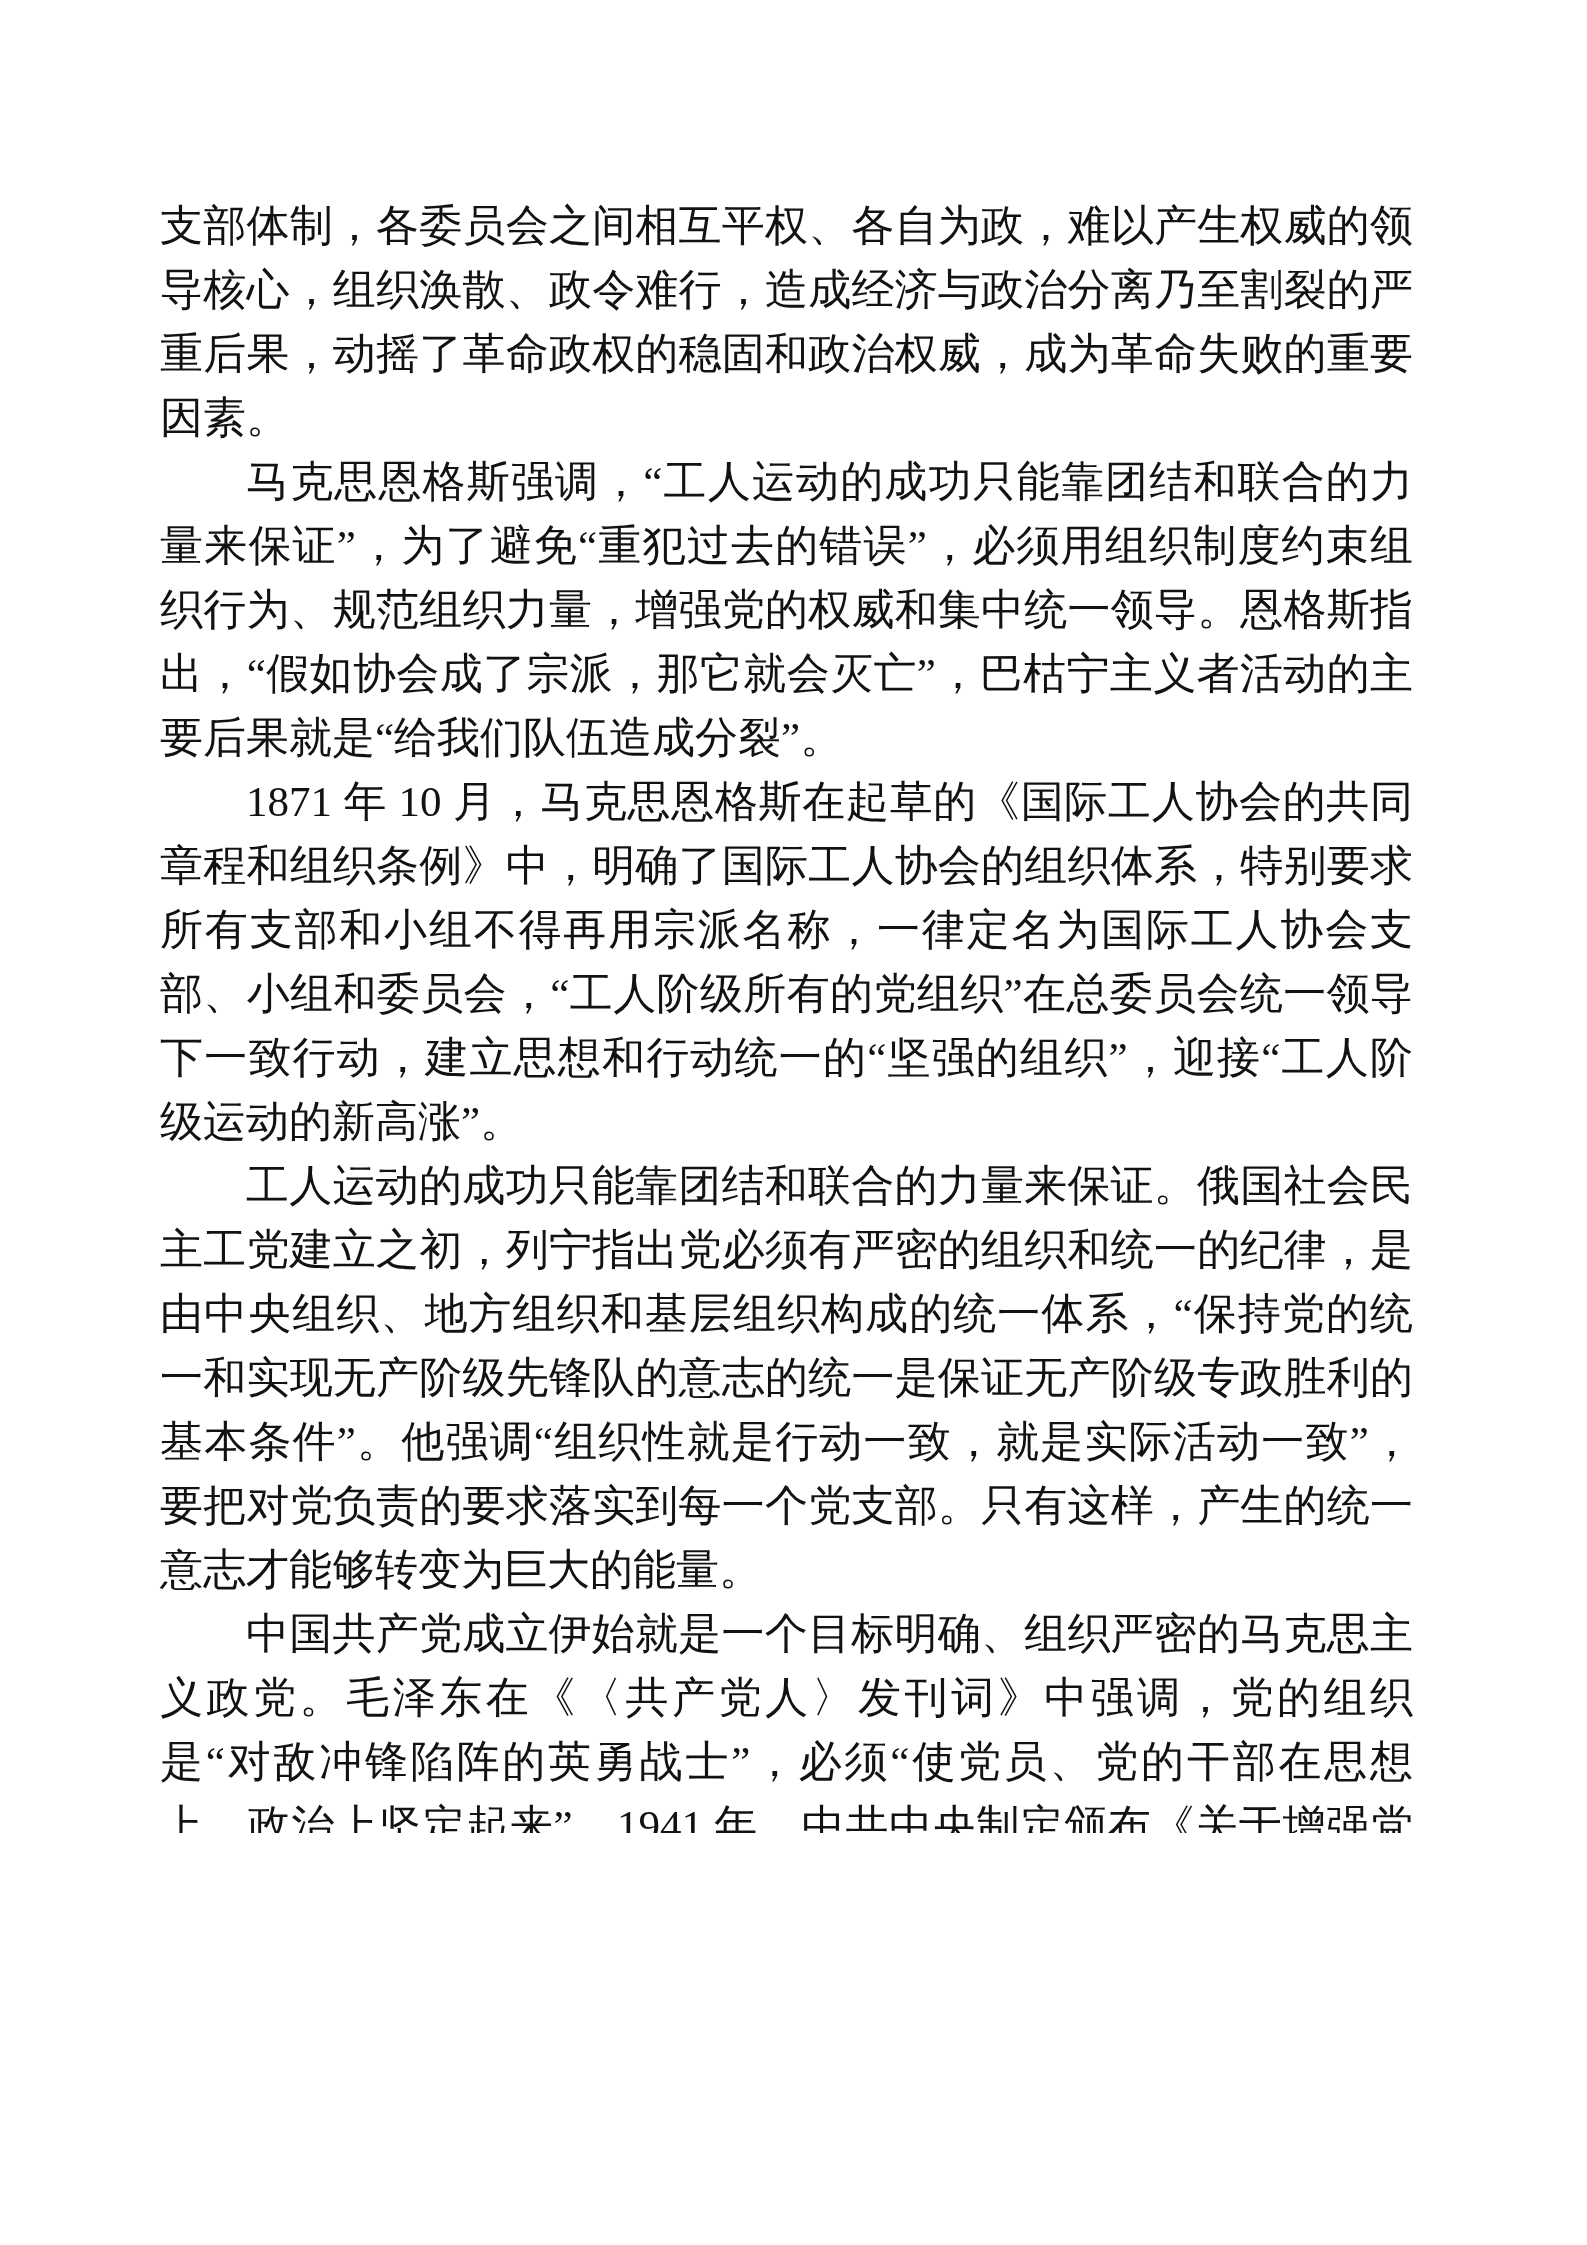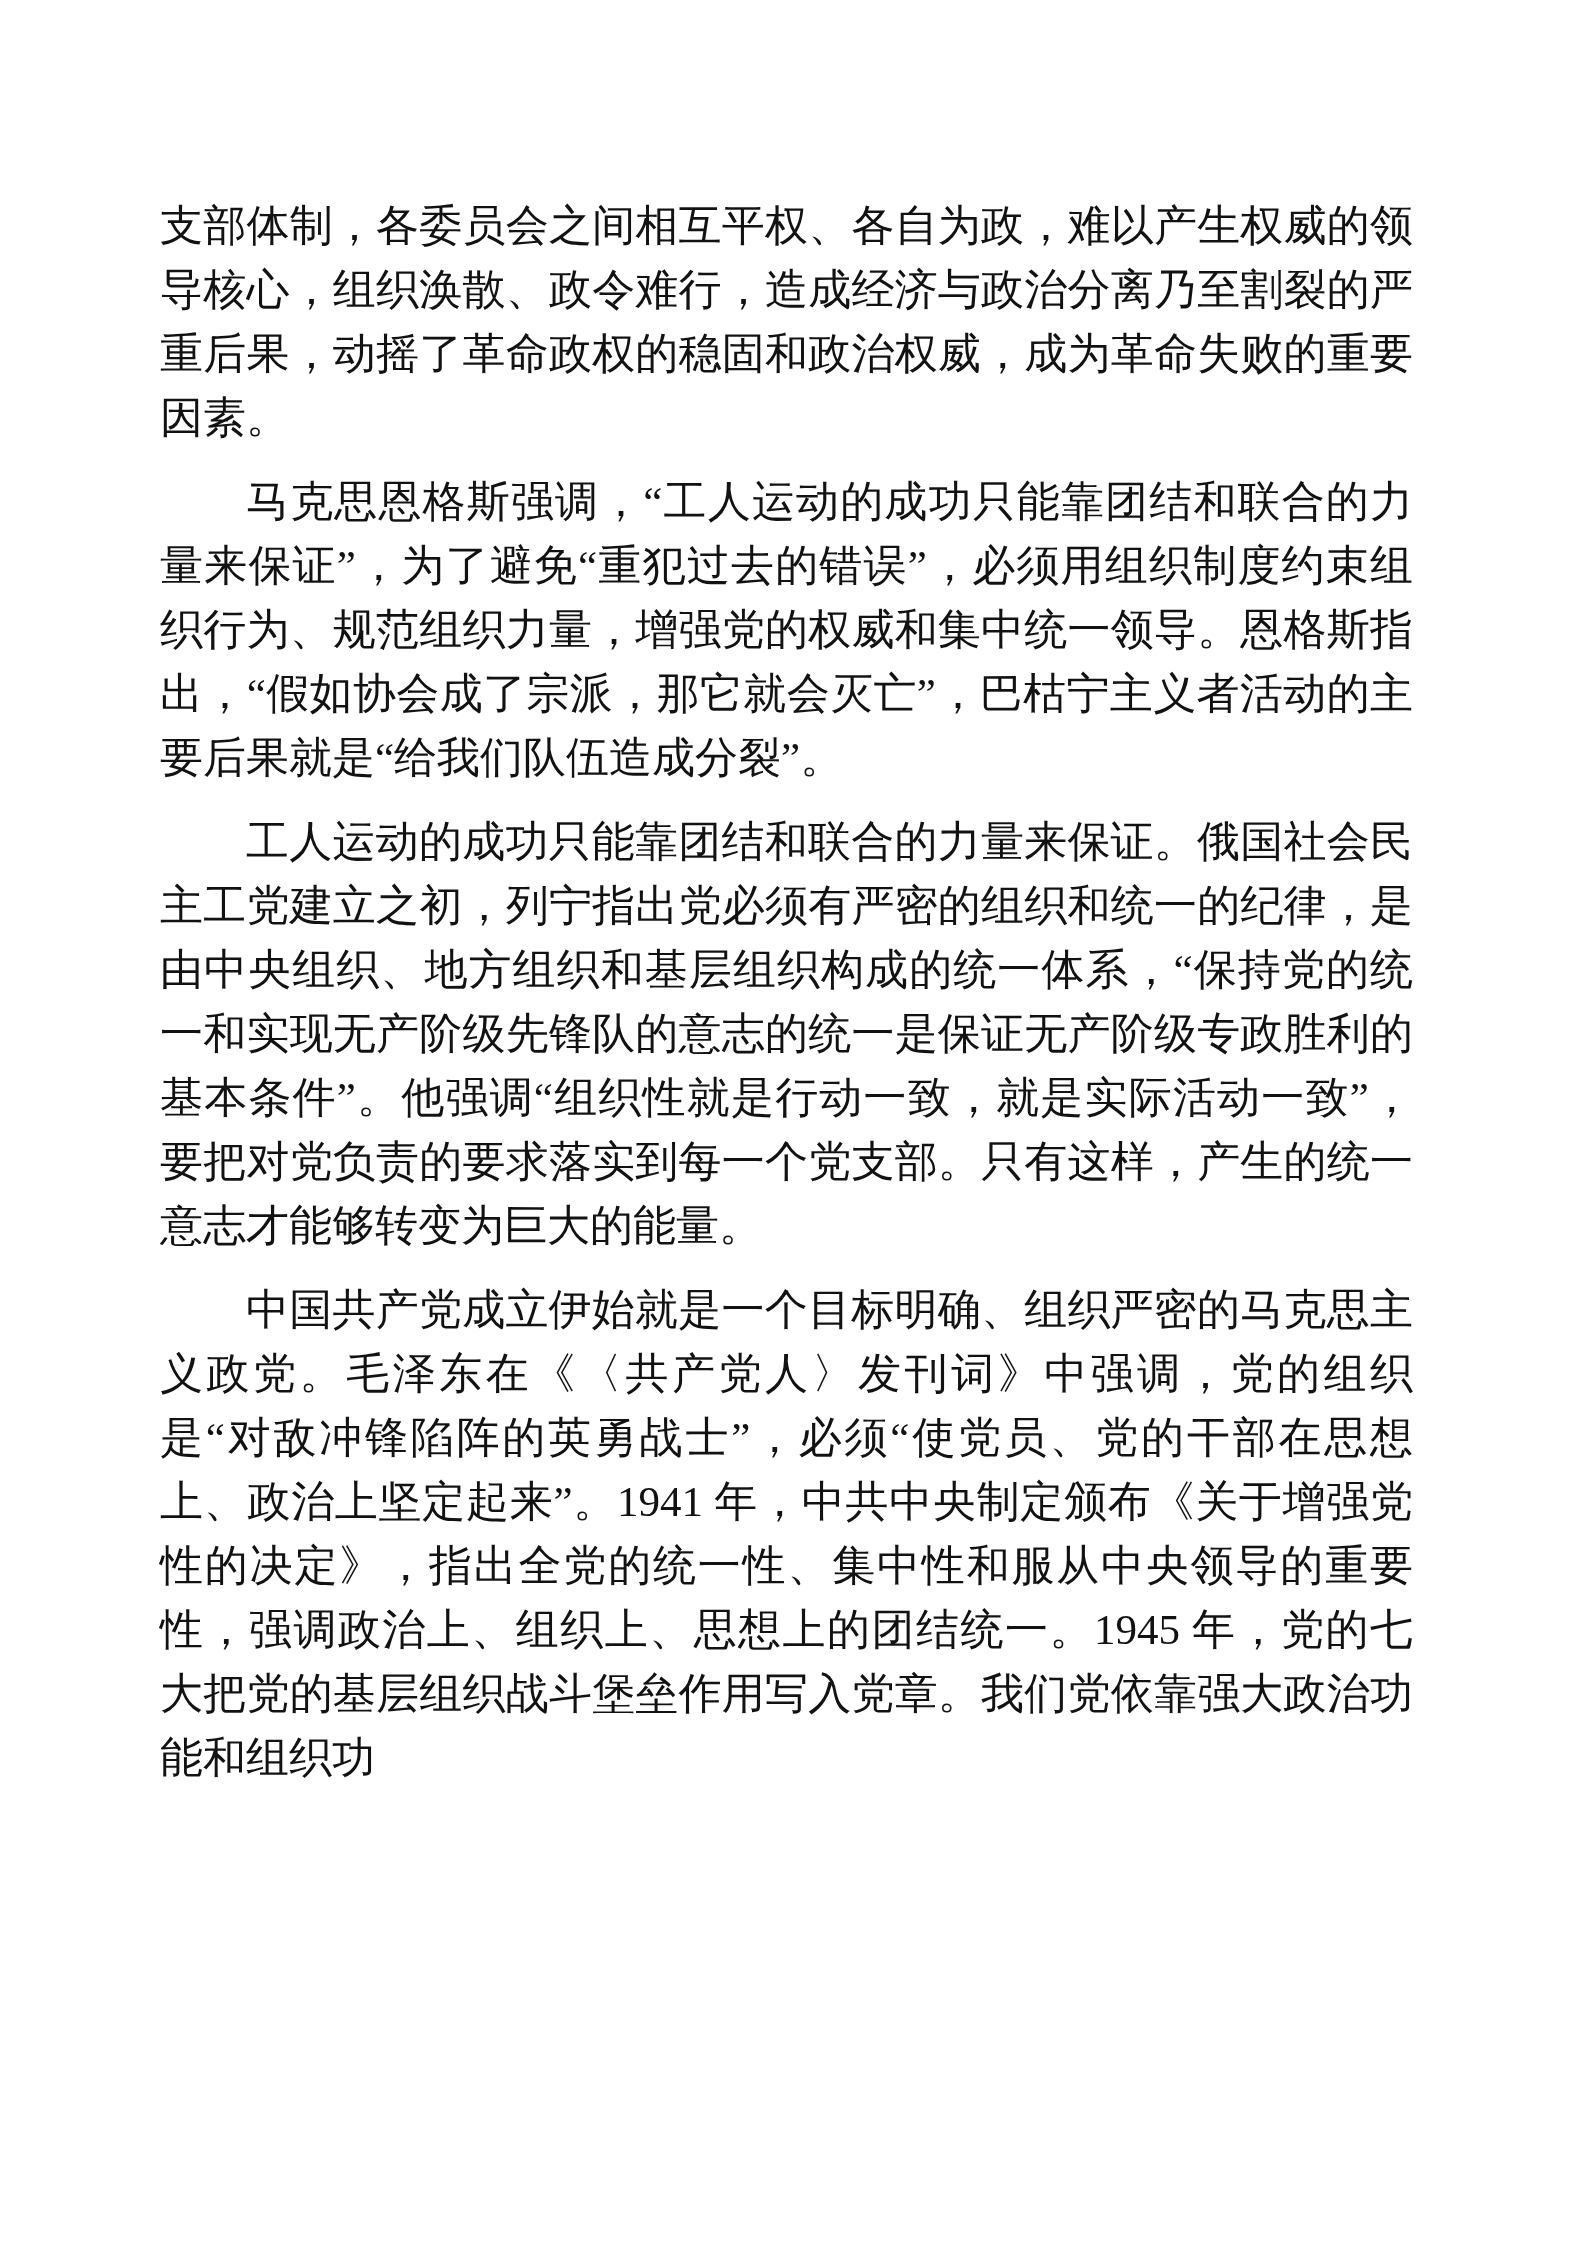--- a/index.html
+++ b/index.html
@@ -27,21 +27,20 @@
     padding: 0;
     font-size: 43px;
     line-height: 64px;
     text-align: justify;
     text-justify: inter-ideograph;
     word-break: break-all;
     letter-spacing: 0;
   }
   .body-text p.indent {
     text-indent: 2em;
-    margin-top: 20px;
   }
   .page-number {
     position: absolute;
     left: 560px;
     top: 2078px;
     width: 230px;
     text-align: center;
     font-size: 42px;
     line-height: 42px;
     font-family: "Liberation Serif", "DejaVu Serif", serif;
@@ -49,17 +48,18 @@
     white-space: pre;
   }
 </style>
 </head>
 <body>
 
 <div class="page">
   <div class="body-text" id="body-text">
       <p class="">支部体制，各委员会之间相互平权、各自为政，难以产生权威的领导核心，组织涣散、政令难行，造成经济与政治分离乃至割裂的严重后果，动摇了革命政权的稳固和政治权威，成为革命失败的重要因素。</p>
       <p class="indent">马克思恩格斯强调，“工人运动的成功只能靠团结和联合的力量来保证”，为了避免“重犯过去的错误”，必须用组织制度约束组织行为、规范组织力量，增强党的权威和集中统一领导。恩格斯指出，“假如协会成了宗派，那它就会灭亡”，巴枯宁主义者活动的主要后果就是“给我们队伍造成分裂”。</p>
+      <p class="indent">1871 年 10 月，马克思恩格斯在起草的《国际工人协会的共同章程和组织条例》中，明确了国际工人协会的组织体系，特别要求所有支部和小组不得再用宗派名称，一律定名为国际工人协会支部、小组和委员会，“工人阶级所有的党组织”在总委员会统一领导下一致行动，建立思想和行动统一的“坚强的组织”，迎接“工人阶级运动的新高涨”。</p>
       <p class="indent">工人运动的成功只能靠团结和联合的力量来保证。俄国社会民主工党建立之初，列宁指出党必须有严密的组织和统一的纪律，是由中央组织、地方组织和基层组织构成的统一体系，“保持党的统一和实现无产阶级先锋队的意志的统一是保证无产阶级专政胜利的基本条件”。他强调“组织性就是行动一致，就是实际活动一致”，要把对党负责的要求落实到每一个党支部。只有这样，产生的统一意志才能够转变为巨大的能量。</p>
       <p class="indent">中国共产党成立伊始就是一个目标明确、组织严密的马克思主义政党。毛泽东在《〈共产党人〉发刊词》中强调，党的组织是“对敌冲锋陷阵的英勇战士”，必须“使党员、党的干部在思想上、政治上坚定起来”。1941 年，中共中央制定颁布《关于增强党性的决定》，指出全党的统一性、集中性和服从中央领导的重要性，强调政治上、组织上、思想上的团结统一。1945 年，党的七大把党的基层组织战斗堡垒作用写入党章。我们党依靠强大政治功能和组织功</p>
     </div>
   <div class="page-number">- 3 -</div>
 </div>
 
 </body></html>

